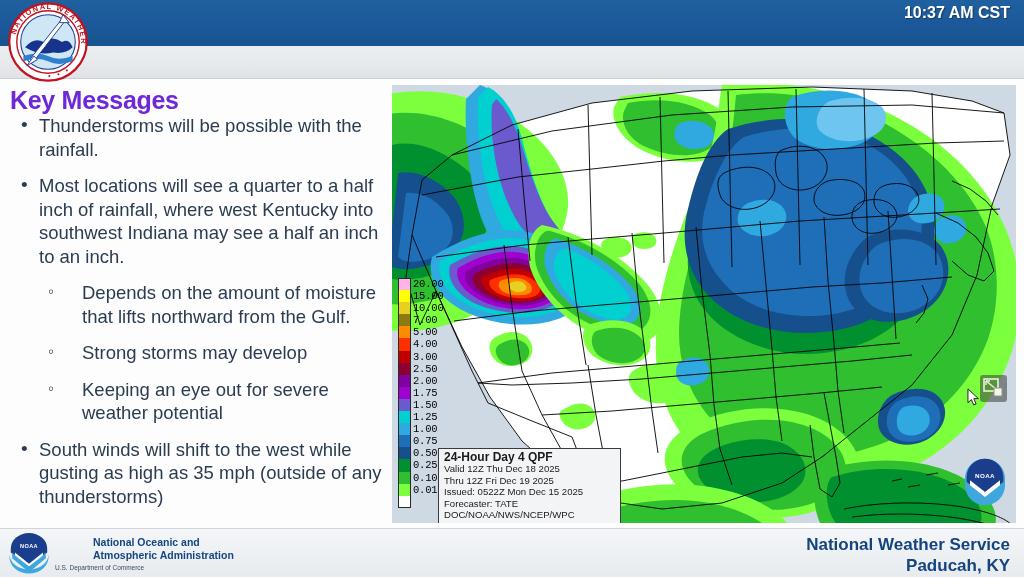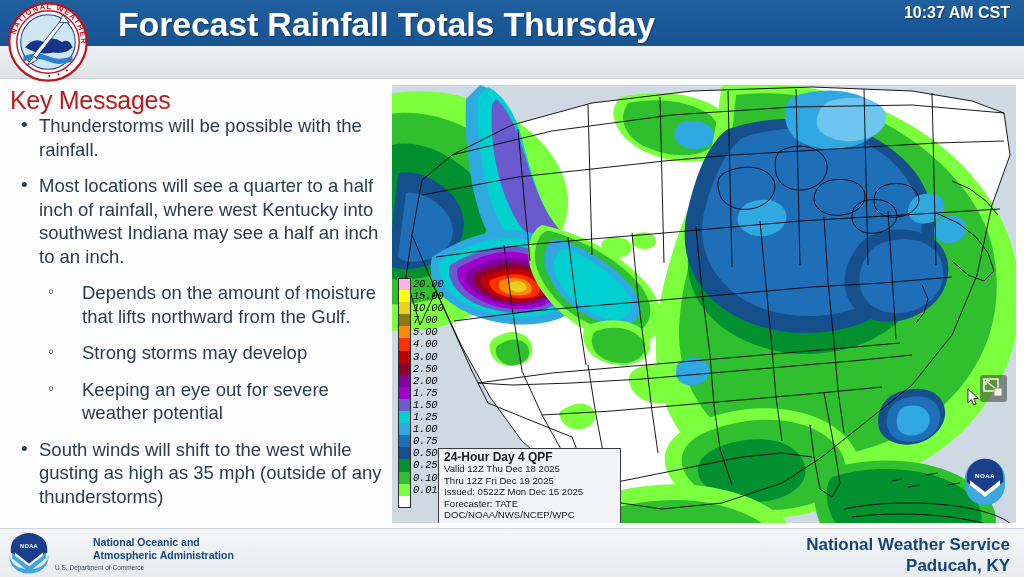--- a/index.html
+++ b/index.html
@@ -27,38 +27,38 @@
   .sub-bar{position:absolute;left:0;top:46px;width:1024px;height:32px;
            background:linear-gradient(to bottom,#eceff1 0%,#e6e9ec 60%,#dfe3e6 100%);
            border-bottom:1px solid #c9cfd4;}
   .sub-text{position:absolute;left:118px;top:46px;height:32px;line-height:32px;
             color:#1b2f52;font-size:17px;font-weight:bold;white-space:nowrap;}
 
   
   .nws-logo{position:absolute;left:4px;top:-2px;width:88px;height:88px;z-index:6;}
 
   
-  .km-title{position:absolute;left:10px;top:86px;color:#b91c1c;
-            font-size:25px;font-weight:normal;letter-spacing:-0.3px;}
+  .km-title{position:absolute;left:10px;top:86px;color:#6d28d9;
+            font-size:25px;font-weight:bold;letter-spacing:-0.3px;}
   .km-list{position:absolute;left:14px;top:114px;width:378px;color:#2b3c51;}
   .bullet-l1{position:relative;padding-left:25px;margin-bottom:13px;
              font-size:18.5px;line-height:23.5px;color:#2b3c51;}
   .bullet-l1::before{content:"\2022";position:absolute;left:7px;top:-1px;font-size:19px;color:#2b3c51;}
   .bullet-l2{position:relative;padding-left:68px;margin-bottom:13px;
              font-size:18.5px;line-height:23.5px;color:#2b3c51;}
   .bullet-l2::before{content:"\25E6";position:absolute;left:34px;top:-1px;font-size:17px;color:#2b3c51;}
 
   
   .map-wrap{position:absolute;left:392px;top:85px;width:624px;height:438px;
             background:#ffffff;overflow:hidden;border:0;}
   .map-svg{position:absolute;left:0;top:0;width:624px;height:438px;}
 
   
   .legend{position:absolute;left:6px;top:193px;z-index:8;
-          font-family:"Liberation Mono", monospace;font-style:italic;}
+          font-family:"Liberation Mono", monospace;}
   .leg-row{height:12.1px;display:flex;align-items:center;}
   .leg-sw{width:13px;height:12.1px;border-left:1px solid #2a2a2a;border-right:1px solid #2a2a2a;box-sizing:border-box;}
   .leg-row:first-child .leg-sw{border-top:1px solid #2a2a2a;}
   .leg-row:last-child .leg-sw{border-bottom:1px solid #2a2a2a;}
   .leg-lb{font-size:10.5px;color:#000;margin-left:2px;line-height:12.1px;letter-spacing:-0.2px;}
 
   
   .infobox{position:absolute;left:46px;top:363px;width:172px;
            background:#f3f4f6;border:1.4px solid #3a3a3a;padding:3px 4px 3px 5px;z-index:9;
            font-family:"Liberation Sans", sans-serif;}
@@ -110,21 +110,20 @@
       </defs>
       <text font-size="8.6" font-weight="bold" fill="#c1121f" font-family="Liberation Sans, sans-serif" letter-spacing="1.5">
         <textPath href="#arcTop" startOffset="7%">NATIONAL WEATHER SERVICE</textPath>
       </text>
       <text font-size="8" font-weight="bold" fill="#c1121f" font-family="Liberation Sans, sans-serif" letter-spacing="2.4">
         <textPath href="#arcBot" startOffset="30%">• • •</textPath>
       </text>
     </svg>
   </div>
 
-  <div class="hdr-title">Forecast Rainfall Totals Thursday</div>
 
   <div class="hdr-date">
     <span>10:37 AM CST</span>
   </div>
 
   <div class="sub-bar"></div>
 
   <div class="km-title">Key Messages</div>
 
   <div class="km-list">

